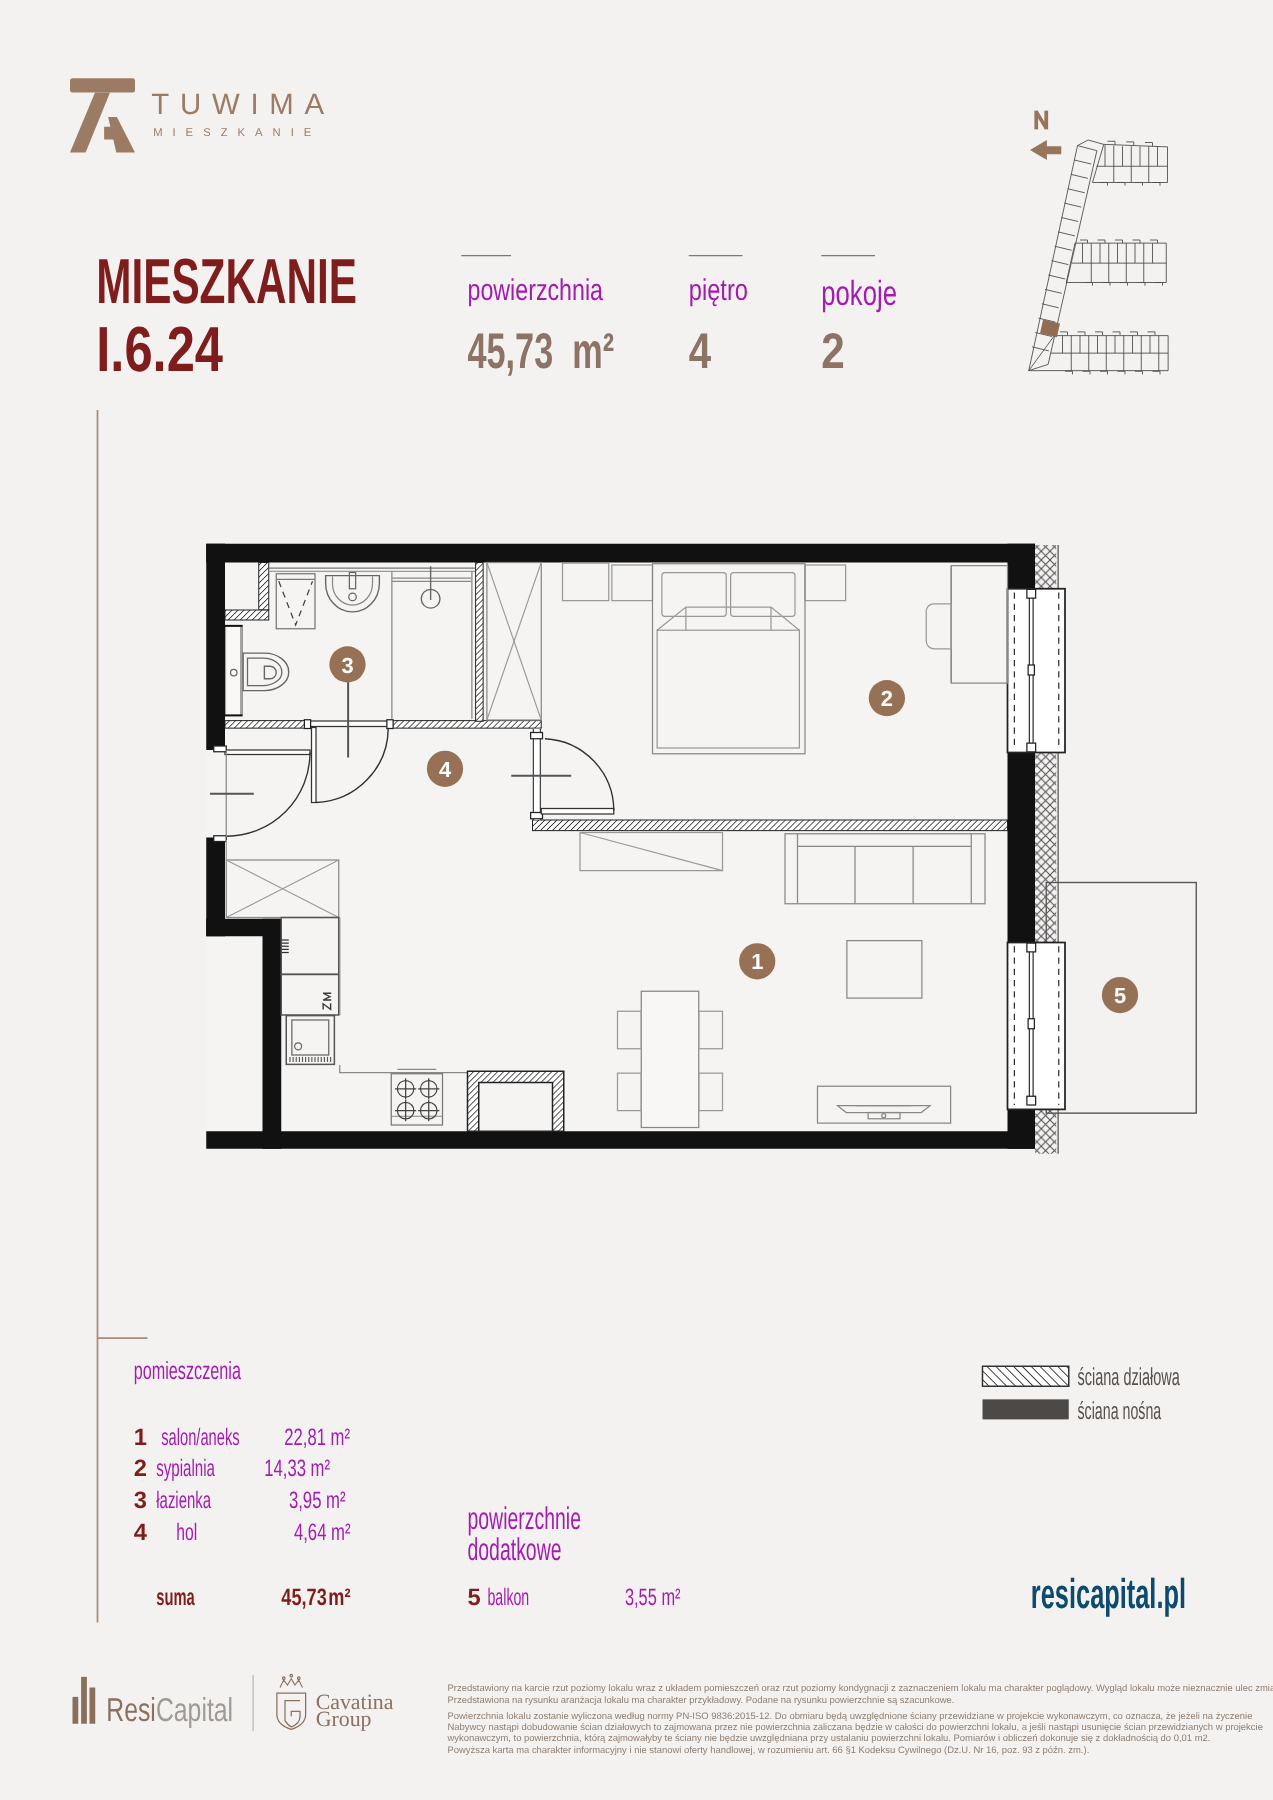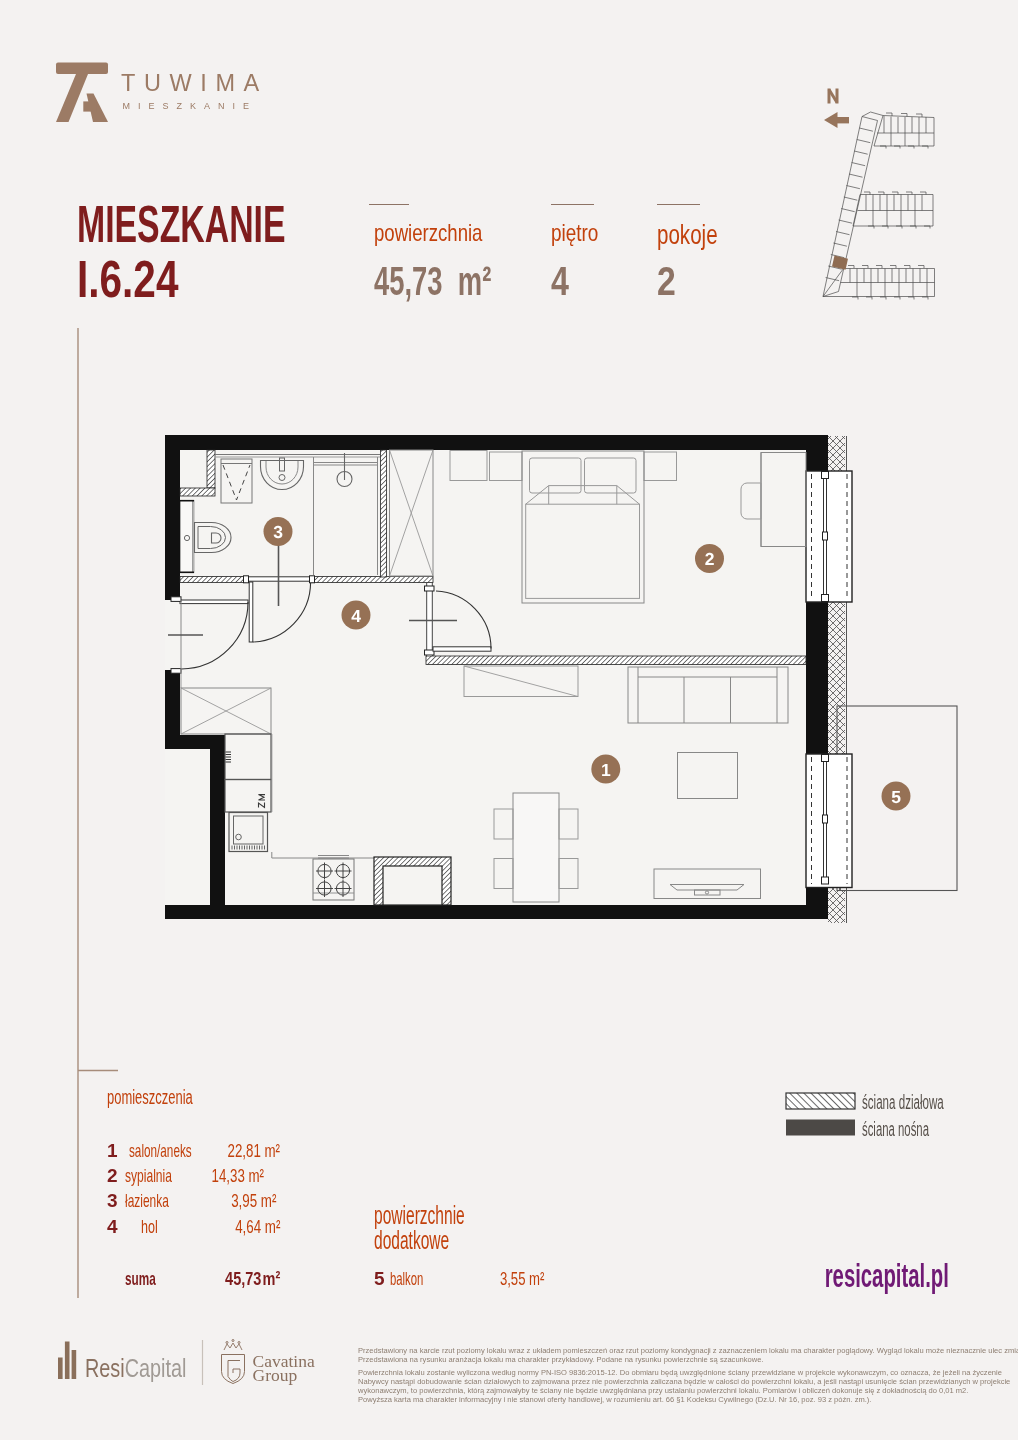--- a/index.html
+++ b/index.html
@@ -1,21 +1,21 @@
 <!DOCTYPE html>
 <html lang="pl"><head>
 <meta charset="utf-8">
 <title>Mieszkanie I.6.24</title>
 <style>
   html,body{margin:0;padding:0}
   body{width:1018px;height:1440px;background:#f4f2f1;font-family:"Liberation Sans",sans-serif;position:relative;overflow:hidden;transform:translateZ(0)}
   .abs{position:absolute}
   .cx{display:inline-block;transform-origin:0 0;white-space:nowrap}
   .cxr{display:inline-block;transform-origin:100% 0;white-space:nowrap}
-  .brown{color:#c2410c}
+  .brown{color:#a21caf}
   .dark{color:#7f1d1d}
   #t1{transform:scaleX(0.663)}
   #t2{transform:scaleX(0.795)}
   #s1{transform:scaleX(0.774)}
   #s1v{transform:scaleX(0.685)}
   #s2{transform:scaleX(0.789)}
   #s2v{transform:scaleX(0.805)}
   #s3{transform:scaleX(0.734)}
   #s3v{transform:scaleX(0.845)}
   #lh{transform:scaleX(0.648)}
@@ -470,21 +470,21 @@
 <div class="abs brown" style="left:374px;top:1203px;font-size:25px;line-height:24.6px"><span class="cx" id="ah">powierzchnie<br>dodatkowe</span></div>
 
 <div class="abs" style="left:374px;top:1268px;font-size:19px;width:170px">
 <span class="dark" style="font-weight:bold">5</span><span class="brown" style="position:absolute;left:16px"><span class="cx lr" id="lb">balkon</span></span><span class="brown" style="position:absolute;right:0"><span class="cxr lv" id="lbv">3,55 m²</span></span>
 </div>
 
 <div class="abs" style="left:861.5px;top:1091px;font-size:19.5px;color:#57504a"><span class="cx lg" id="lg1">ściana działowa</span></div>
 
 <div class="abs" style="left:861.5px;top:1117.5px;font-size:19.5px;color:#57504a"><span class="cx lg" id="lg2">ściana nośna</span></div>
 
-<div class="abs" style="right:69px;top:1257px;font-size:33.5px;font-weight:bold;color:#701a75"><span class="cxr" id="web">resicapital.pl</span></div>
+<div class="abs" style="right:69px;top:1257px;font-size:33.5px;font-weight:bold;color:#0c4a6e"><span class="cxr" id="web">resicapital.pl</span></div>
 
 <div class="abs" style="left:84.5px;top:1353px;font-size:26.5px"><span class="cx" id="rc"><span style="color:#8a7160">Resi</span><span style="color:#a09a94">Capital</span></span></div>
 
 <div class="abs" style="left:252.5px;top:1353.5px;font-size:17.5px;line-height:14.6px;color:#8a7160;font-family:'Liberation Serif',serif">Cavatina<br>Group</div>
 
 <div class="abs" style="left:358px;top:1345.5px;font-size:7.55px;line-height:9.3px;color:#8d7e71;white-space:nowrap">Przedstawiony na karcie rzut poziomy lokalu wraz z układem pomieszczeń oraz rzut poziomy kondygnacji z zaznaczeniem lokalu ma charakter poglądowy. Wygląd lokalu może nieznacznie ulec zmianie.<br>Przedstawiona na rysunku aranżacja lokalu ma charakter przykładowy. Podane na rysunku powierzchnie są szacunkowe.</div>
 
 <div class="abs" style="left:358px;top:1367.5px;font-size:7.55px;line-height:9.3px;color:#8d7e71;white-space:nowrap">Powierzchnia lokalu zostanie wyliczona według normy PN-ISO 9836:2015-12. Do obmiaru będą uwzględnione ściany przewidziane w projekcie wykonawczym, co oznacza, że jeżeli na życzenie<br>Nabywcy nastąpi dobudowanie ścian działowych to zajmowana przez nie powierzchnia zaliczana będzie w całości do powierzchni lokalu, a jeśli nastąpi usunięcie ścian przewidzianych w projekcie<br>wykonawczym, to powierzchnia, którą zajmowałyby te ściany nie będzie uwzględniana przy ustalaniu powierzchni lokalu. Pomiarów i obliczeń dokonuje się z dokładnością do 0,01 m2.<br>Powyższa karta ma charakter informacyjny i nie stanowi oferty handlowej, w rozumieniu art. 66 §1 Kodeksu Cywilnego (Dz.U. Nr 16, poz. 93 z późn. zm.).</div>
 
 </body></html>

